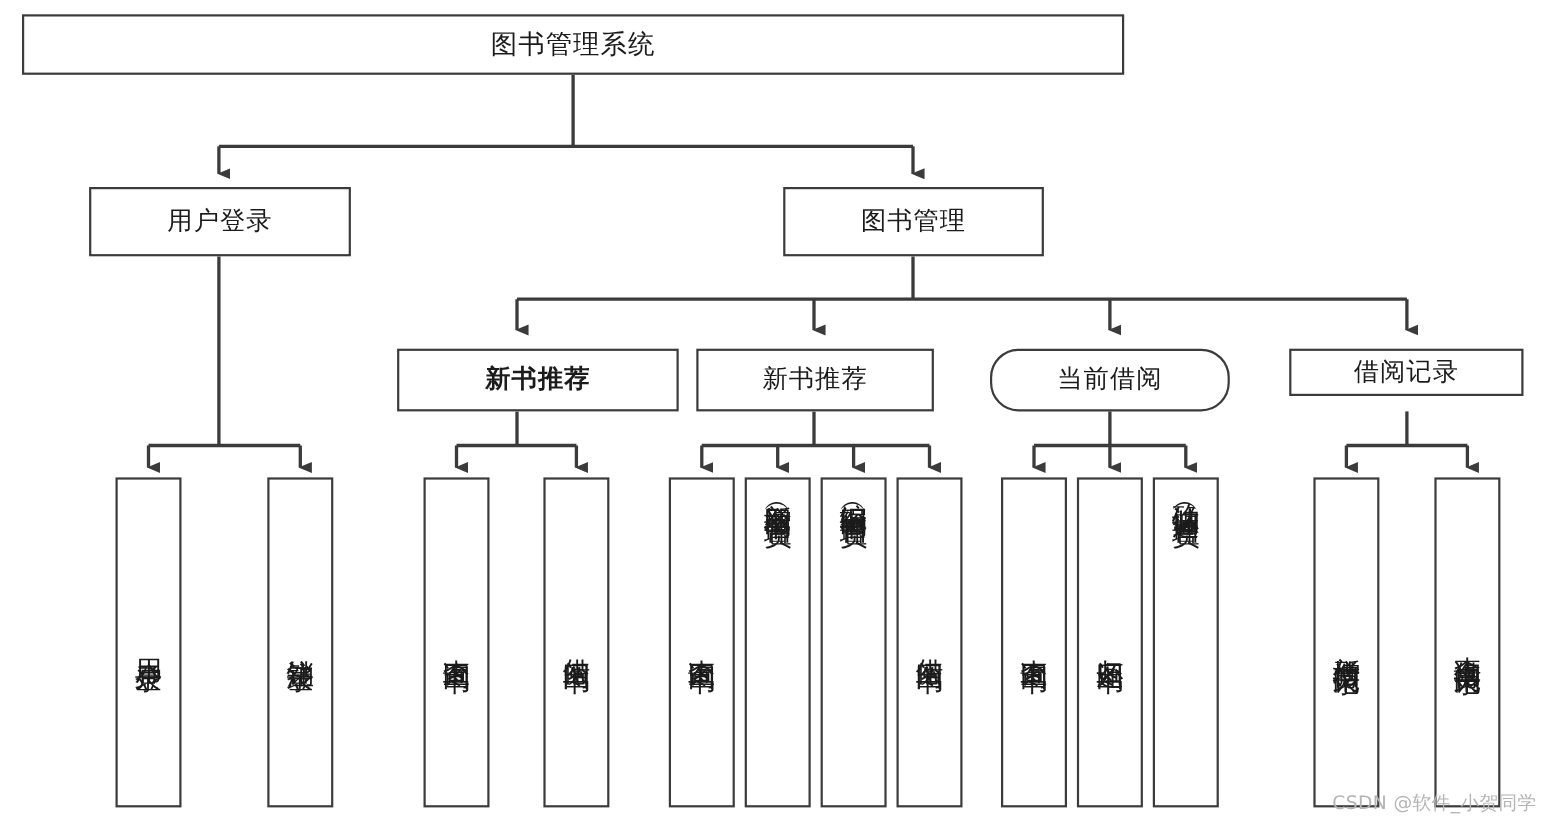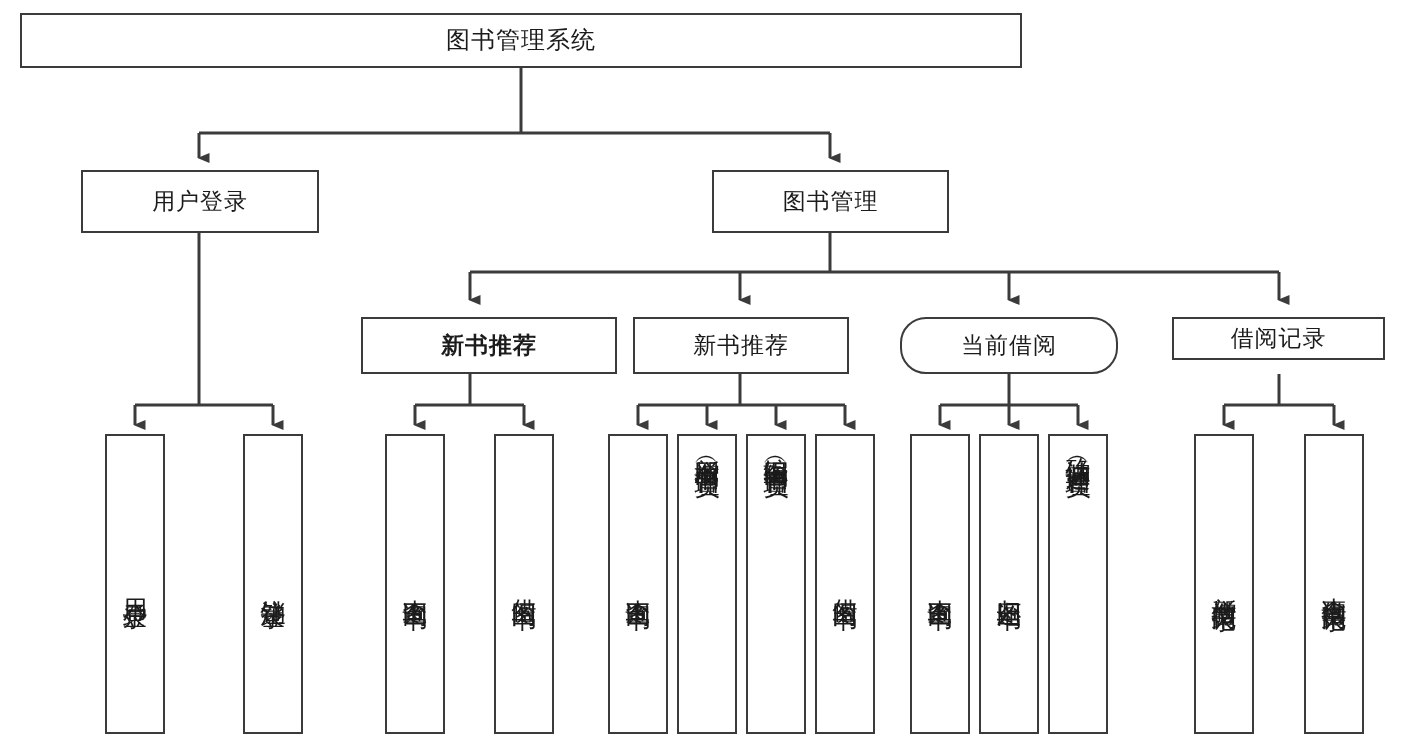--- a/index.html
+++ b/index.html
@@ -204,14 +204,15 @@
     <span class="node-label">确认归还（管理员）</span>
   </div>
 
   <div class="node vert mid-text" style="left:1194px; top:434px; width:60px; height:300px;">
     <span class="node-label">新增借阅记录</span>
   </div>
   <div class="node vert mid-text" style="left:1304px; top:434px; width:60px; height:300px;">
     <span class="node-label">查询借阅记录</span>
   </div>
 
+  <div id="watermark">CSDN @软件_小贺同学</div>
 
 </div>
 
 </body></html>

